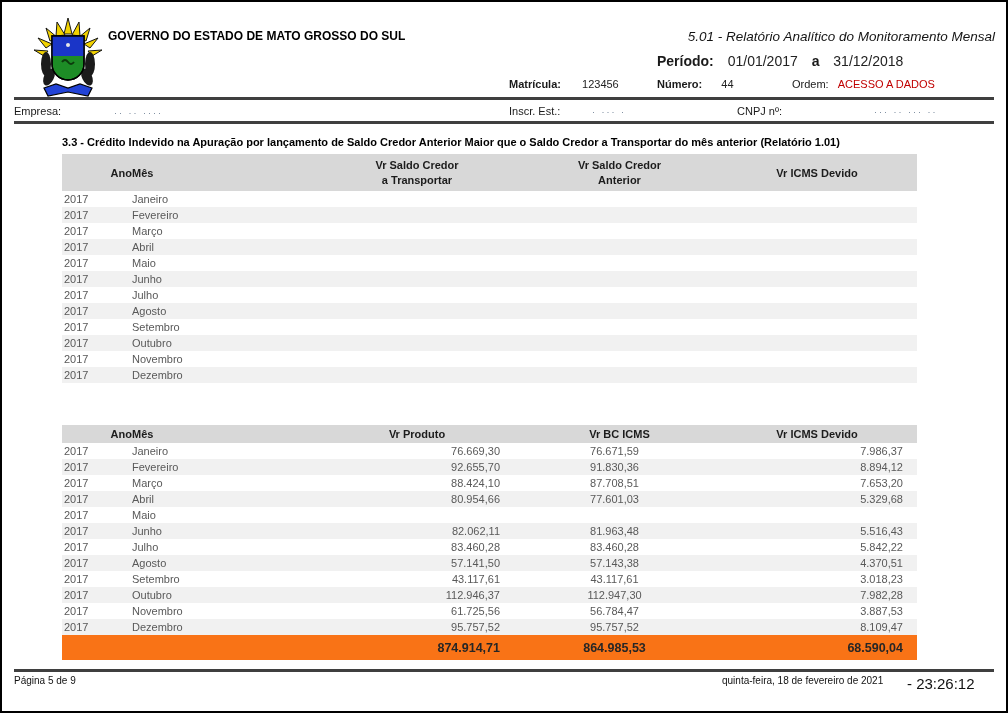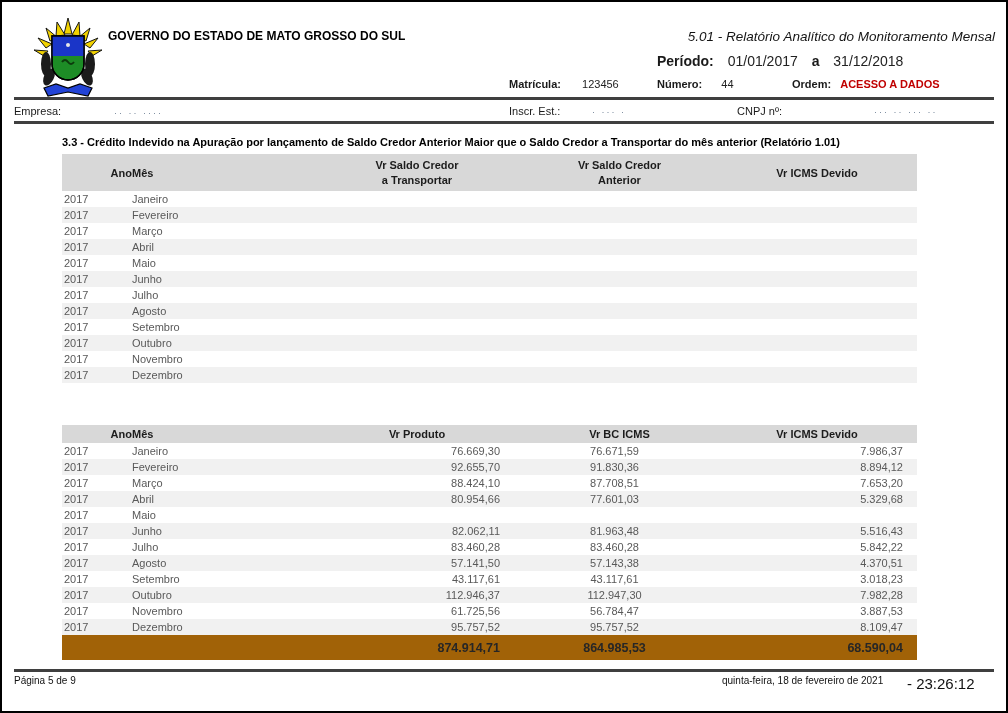--- a/index.html
+++ b/index.html
@@ -24,22 +24,22 @@
   .periodo-row .lbl { font-weight:bold; }
   .periodo-row .v { margin-left:10px; color:#222; }
   .periodo-row .a { margin-left:10px; font-weight:bold; }
   .matricula-row { position:absolute; left:507px; top:76px; font-size:11px; }
   .matricula-row .lbl { font-weight:bold; }
   .matricula-row .val { margin-left:18px; color:#222; }
   .numero-row { position:absolute; left:655px; top:76px; font-size:11px; }
   .numero-row .lbl { font-weight:bold; }
   .numero-row .val { margin-left:16px; color:#222; }
   .ordem-row { position:absolute; left:790px; top:76px; font-size:11px; }
-  .ordem-row .lbl { font-weight:bold;margin-top:33px; }
-  .ordem-row .val { margin-left:6px; font-weight:bold; }
+  .ordem-row .lbl { font-weight:normal;margin-top:33px; }
+  .ordem-row .val { margin-left:6px; font-weight:normal; }
   .rule { position:absolute; left:12px; right:12px; height:3px; background:#3f3f3f; }
   .rule1 { top:95px; }
   .rule2 { top:119px; }
   .rule3 { top:667px; }
   .empresa-row { position:absolute; left:0; top:103px; width:100%; height:15px; font-size:11px; color:#1a1a1a; }
   .empresa-row .l1 { position:absolute; left:12px; }
   .empresa-row .l2 { position:absolute; left:507px; }
   .empresa-row .l3 { position:absolute; left:735px; }
   .redacted { position:absolute; font-size:9px; letter-spacing:2px; color:#4a5f7a; filter:blur(0.7px); opacity:.8; }
   .sm1 { left:112px; top:3px; }
@@ -60,21 +60,21 @@
   th.c0 { text-align:right; padding-left:16px; }
   th.c1 { text-align:left; }
   th.c2, th.c3, th.c4 { text-align:center; }
   th .hl { line-height:15px; }
   td { height:16px; line-height:16px; color:#595959; padding:0; }
   td.c0 { padding-left:2px; }
   td.c2 { text-align:right; padding-right:22px; }
   td.c3 { text-align:center; padding-right:10px; }
   td.c4 { text-align:right; padding-right:14px; }
   tr.stripe td { background:#f1f1f1; }
-  tr.totals td { font-weight:bold; font-size:12.5px; color:#262626; height:25px; vertical-align:middle; background:#a16207; }
+  tr.totals td { font-weight:bold; font-size:12.5px; color:#262626; height:25px; vertical-align:middle; background:#f97316; }
   
   .footer-left { position:absolute; left:12px; top:673px; font-size:10px; color:#111; }
   .footer-date { position:absolute; left:720px; top:673px; font-size:10px; color:#111; }
   .footer-time { position:absolute; left:905px; top:673px; font-size:15px; color:#111; }
 </style>
 </head>
 <body>
 
 <div class="page">
 

